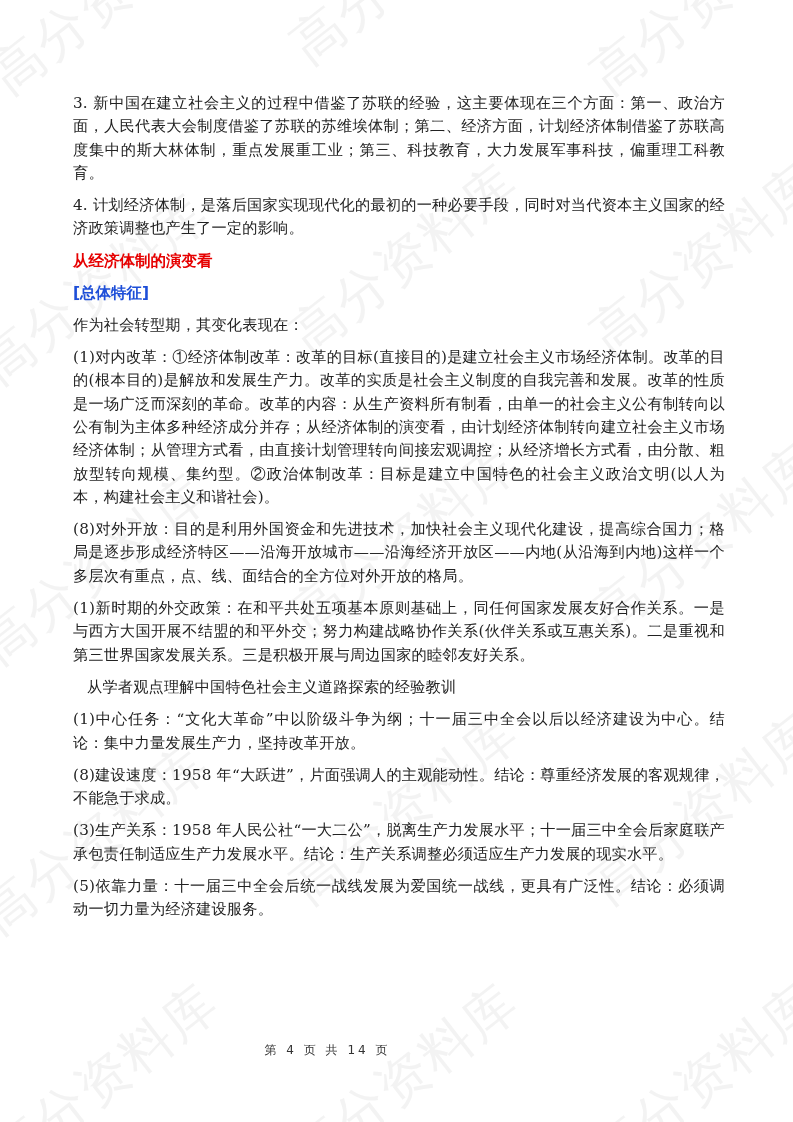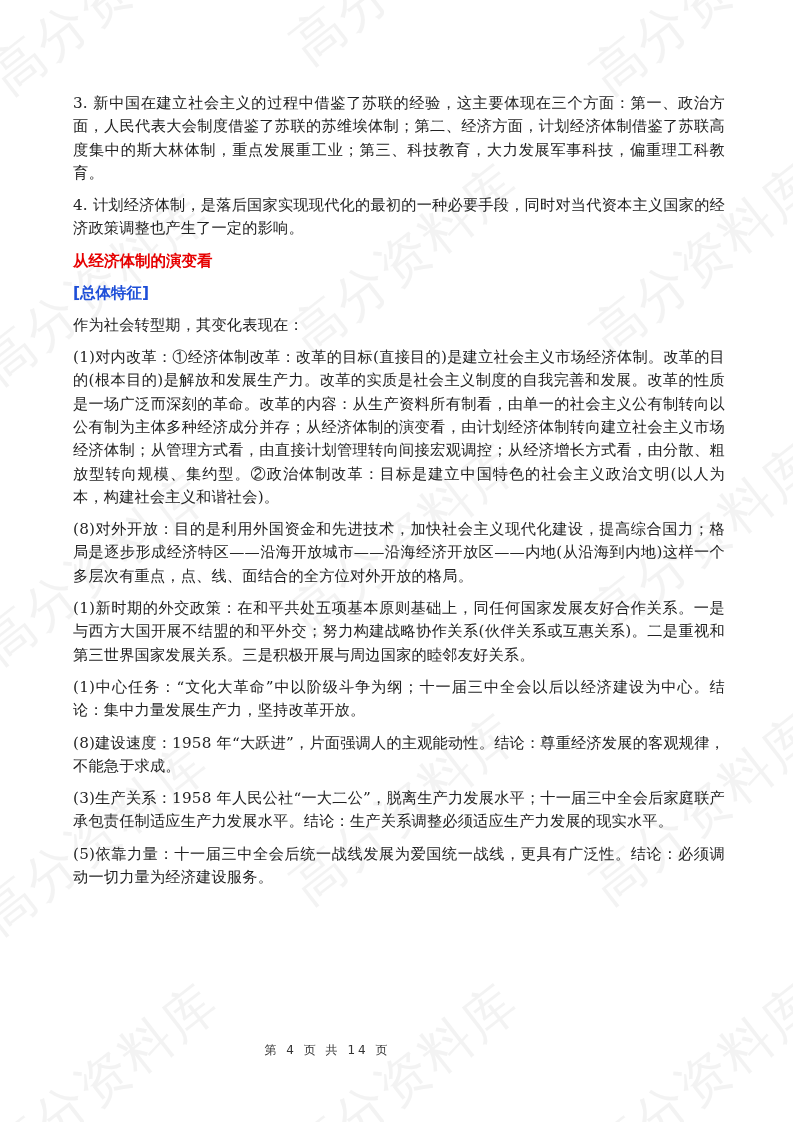--- a/index.html
+++ b/index.html
@@ -47,19 +47,20 @@
   <p class="p">4. 计划经济体制，是落后国家实现现代化的最初的一种必要手段，同时对当代资本主义国家的经济政策调整也产生了一定的影响。</p>
 
   <div class="red-heading">从经济体制的演变看</div>
 
   <div class="bracket-heading">[总体特征]</div>
   <p class="p">作为社会转型期，其变化表现在：</p>
   <p class="p">(1)对内改革：①经济体制改革：改革的目标(直接目的)是建立社会主义市场经济体制。改革的目的(根本目的)是解放和发展生产力。改革的实质是社会主义制度的自我完善和发展。改革的性质是一场广泛而深刻的革命。改革的内容：从生产资料所有制看，由单一的社会主义公有制转向以公有制为主体多种经济成分并存；从经济体制的演变看，由计划经济体制转向建立社会主义市场经济体制；从管理方式看，由直接计划管理转向间接宏观调控；从经济增长方式看，由分散、粗放型转向规模、集约型。②政治体制改革：目标是建立中国特色的社会主义政治文明(以人为本，构建社会主义和谐社会)。</p>
   <p class="p">(8)对外开放：目的是利用外国资金和先进技术，加快社会主义现代化建设，提高综合国力；格局是逐步形成经济特区——沿海开放城市——沿海经济开放区——内地(从沿海到内地)这样一个多层次有重点，点、线、面结合的全方位对外开放的格局。</p>
   <p class="p">(1)新时期的外交政策：在和平共处五项基本原则基础上，同任何国家发展友好合作关系。一是与西方大国开展不结盟的和平外交；努力构建战略协作关系(伙伴关系或互惠关系)。二是重视和第三世界国家发展关系。三是积极开展与周边国家的睦邻友好关系。</p>
 
+  <p class="p indent">从学者观点理解中国特色社会主义道路探索的经验教训</p>
   <p class="p">(1)中心任务：“文化大革命”中以阶级斗争为纲；十一届三中全会以后以经济建设为中心。结论：集中力量发展生产力，坚持改革开放。</p>
   <p class="p">(8)建设速度：1958 年“大跃进”，片面强调人的主观能动性。结论：尊重经济发展的客观规律，不能急于求成。</p>
   <p class="p">(3)生产关系：1958 年人民公社“一大二公”，脱离生产力发展水平；十一届三中全会后家庭联产承包责任制适应生产力发展水平。结论：生产关系调整必须适应生产力发展的现实水平。</p>
   <p class="p">(5)依靠力量：十一届三中全会后统一战线发展为爱国统一战线，更具有广泛性。结论：必须调动一切力量为经济建设服务。</p>
 </div>
 
 <div class="footer">第 4 页 共 14 页</div>
 
 </body></html>

